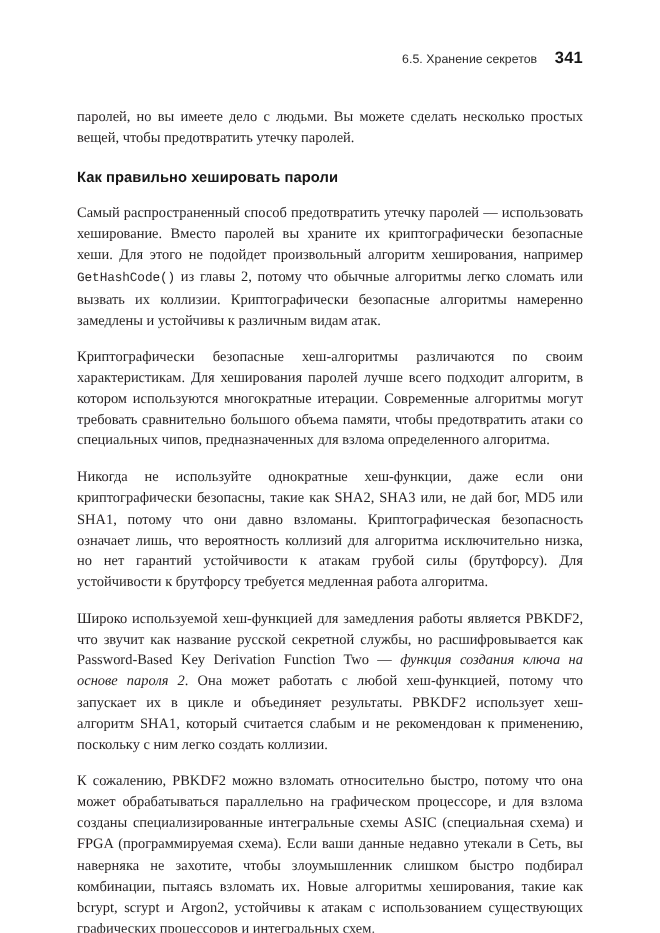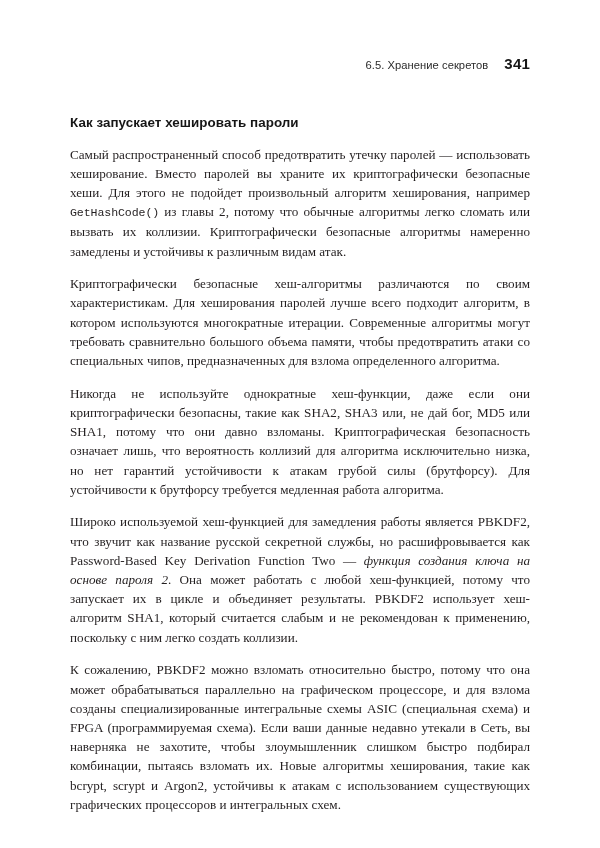--- a/index.html
+++ b/index.html
@@ -23,21 +23,21 @@
     width: 600px;
     height: 848px;
     box-sizing: border-box;
   }
 
   
   .running-head {
     position: absolute;
     left: 70px;
     right: 70px;
-    top: 55px;
+    top: 44px;
     height: 20px;
     display: flex;
     justify-content: flex-end;
     align-items: baseline;
     gap: 16px;
   }
   .running-head .rh-title {
     font-family: "Liberation Sans", "DejaVu Sans", sans-serif;
     font-size: 11.2px;
     font-weight: 400;
@@ -98,22 +98,23 @@
 
 <div class="page">
 
   <div class="running-head">
     <span class="rh-title">6.5. Хранение секретов</span>
     <span class="rh-folio">341</span>
   </div>
 
   <div class="textblock">
 
+    <p class="body">паролей, но вы имеете дело с людьми. Вы можете сделать несколько простых вещей, чтобы предотвратить утечку паролей.</p>
 
-    <h2 class="section-head">Как запускает хешировать пароли</h2>
+    <h2 class="section-head">Как правильно хешировать пароли</h2>
 
     <p class="body"><span>Самый распространенный способ предотвратить утечку паролей — использовать хеширование. Вместо паролей вы храните их криптографически безопасные хеши. Для этого не подойдет произвольный алгоритм хеширования, например </span><code class="inline">GetHashCode()</code><span> из главы 2, потому что обычные алгоритмы легко сломать или вызвать их коллизии. Криптографически безопасные алгоритмы намеренно замедлены и устойчивы к различным видам атак.</span></p>
 
     <p class="body">Криптографически безопасные хеш-алгоритмы различаются по своим характеристикам. Для хеширования паролей лучше всего подходит алгоритм, в котором используются многократные итерации. Современные алгоритмы могут требовать сравнительно большого объема памяти, чтобы предотвратить атаки со специальных чипов, предназначенных для взлома определенного алгоритма.</p>
 
     <p class="body">Никогда не используйте однократные хеш-функции, даже если они криптографически безопасны, такие как SHA2, SHA3 или, не дай бог, MD5 или SHA1, потому что они давно взломаны. Криптографическая безопасность означает лишь, что вероятность коллизий для алгоритма исключительно низка, но нет гарантий устойчивости к атакам грубой силы (брутфорсу). Для устойчивости к брутфорсу требуется медленная работа алгоритма.</p>
 
     <p class="body"><span>Широко используемой хеш-функцией для замедления работы является PBKDF2, что звучит как название русской секретной службы, но расшифровывается как Password-Based Key Derivation Function Two — </span><em class="it">функция создания ключа на основе пароля 2</em><span>. Она может работать с любой хеш-функцией, потому что запускает их в цикле и объединяет результаты. PBKDF2 использует хеш-алгоритм SHA1, который считается слабым и не рекомендован к применению, поскольку с ним легко создать коллизии.</span></p>
 
     <p class="body">К сожалению, PBKDF2 можно взломать относительно быстро, потому что она может обрабатываться параллельно на графическом процессоре, и для взлома созданы специализированные интегральные схемы ASIC (специальная схема) и FPGA (программируемая схема). Если ваши данные недавно утекали в Сеть, вы наверняка не захотите, чтобы злоумышленник слишком быстро подбирал комбинации, пытаясь взломать их. Новые алгоритмы хеширования, такие как bcrypt, scrypt и Argon2, устойчивы к атакам с использованием существующих графических процессоров и интегральных схем.</p>

